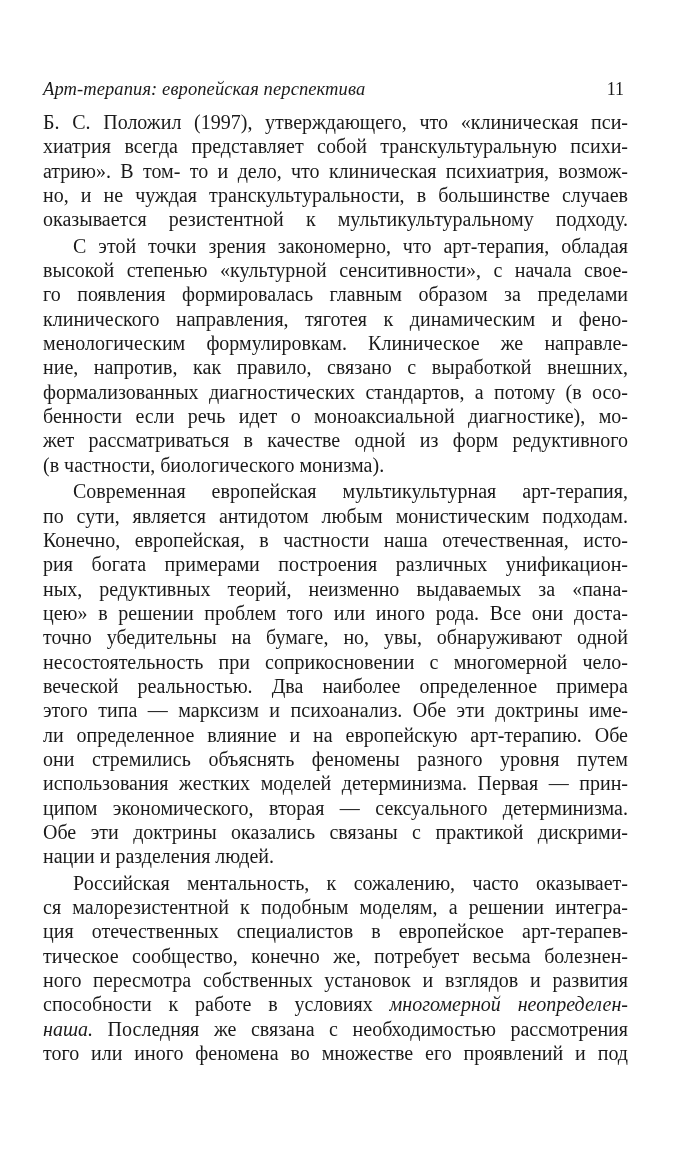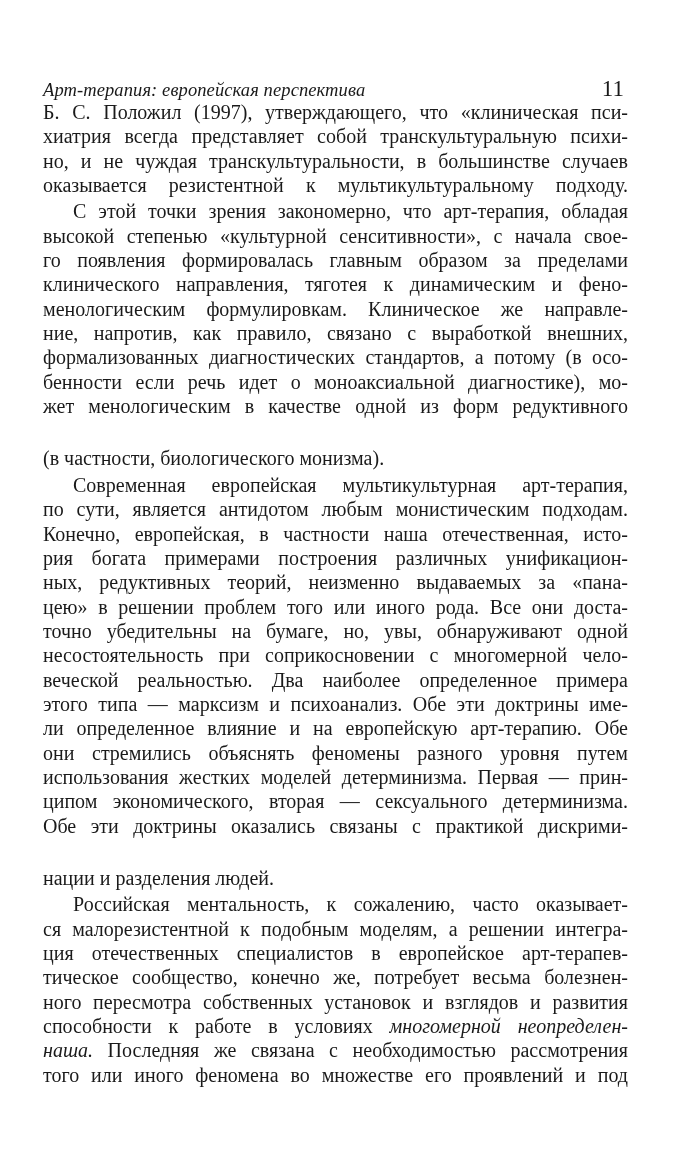--- a/index.html
+++ b/index.html
@@ -21,43 +21,43 @@
       top: 78px;
       width: 585px;
     }
     .running-head {
       display: flex;
       justify-content: space-between;
       align-items: baseline;
       font-size: 18.5px;
       line-height: 22px;
       height: 22px;
+      margin-bottom: 10px;
     }
     .running-title {
       font-style: italic;
       letter-spacing: 0.1px;
     }
     .page-number {
-      font-size: 23px;
+      font-size: 18px;
       padding-right: 4px;
     }
     .body-text {
       font-size: 20px;
       line-height: 24.35px;
     }
     .line {
       display: block;
       text-align: justify;
       text-align-last: justify;
       white-space: nowrap;
       height: 24.35px;
     }
     .line.last {
       text-align-last: left;
-      margin-top: 28px;
     }
     .line.indent {
       padding-left: 30px;
     }
     .para {
       margin: 0 0 2px 0;
     }
     .para.first-para {
       margin-bottom: 2px;
     }
@@ -73,34 +73,35 @@
   <div class="running-head">
     <span class="running-title">Арт-терапия: европейская перспектива</span>
     <span class="page-number">11</span>
   </div>
 
   <div class="body-text">
 
     <div class="para first-para">
       <span class="line">Б. С. Положил (1997), утверждающего, что «клиническая пси-</span>
       <span class="line">хиатрия всегда представляет собой транскультуральную психи-</span>
+      <span class="line">атрию». В том- то и дело, что клиническая психиатрия, возмож-</span>
       <span class="line">но, и не чуждая транскультуральности, в большинстве случаев</span>
       <span class="line">оказывается резистентной к мультикультуральному подходу.</span>
     </div>
 
     <div class="para">
       <span class="line indent">С этой точки зрения закономерно, что арт-терапия, обладая</span>
       <span class="line">высокой степенью «культурной сенситивности», с начала свое-</span>
       <span class="line">го появления формировалась главным образом за пределами</span>
       <span class="line">клинического направления, тяготея к динамическим и фено-</span>
       <span class="line">менологическим формулировкам. Клиническое же направле-</span>
       <span class="line">ние, напротив, как правило, связано с выработкой внешних,</span>
       <span class="line">формализованных диагностических стандартов, а потому (в осо-</span>
       <span class="line">бенности если речь идет о моноаксиальной диагностике), мо-</span>
-      <span class="line">жет менологическим в качестве одной из форм редуктивного</span>
+      <span class="line">жет рассматриваться в качестве одной из форм редуктивного</span>
       <span class="line last">(в частности, биологического монизма).</span>
     </div>
 
     <div class="para">
       <span class="line indent">Современная европейская мультикультурная арт-терапия,</span>
       <span class="line">по сути, является антидотом любым монистическим подходам.</span>
       <span class="line">Конечно, европейская, в частности наша отечественная, исто-</span>
       <span class="line">рия богата примерами построения различных унификацион-</span>
       <span class="line">ных, редуктивных теорий, неизменно выдаваемых за «пана-</span>
       <span class="line">цею» в решении проблем того или иного рода. Все они доста-</span>

